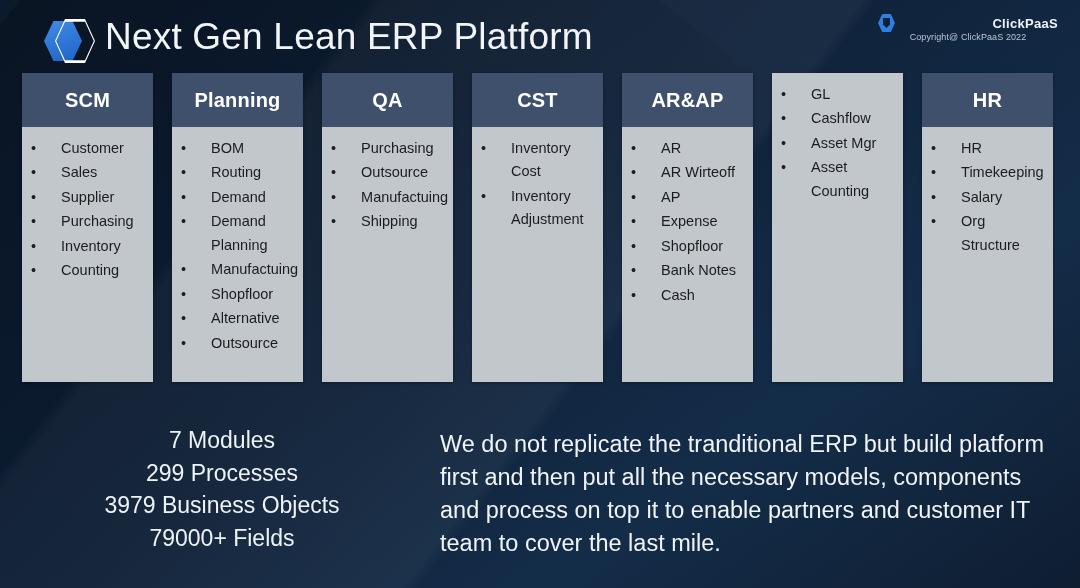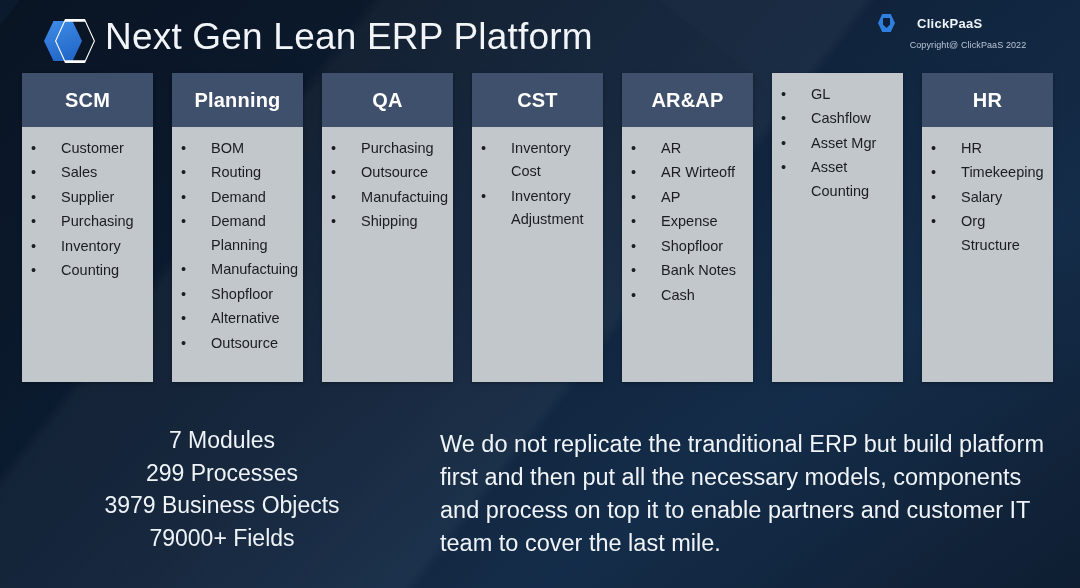--- a/index.html
+++ b/index.html
@@ -40,32 +40,32 @@
     background:#ffffff;
     clip-path:polygon(25% 0%, 75% 0%, 100% 50%, 75% 100%, 25% 100%, 0% 50%,
                       25% 0%, 25% 6%, 3% 50%, 25% 94%, 75% 94%, 97% 50%, 75% 6%, 25% 6%);
   }
   .title {
     position:absolute; left:105px; top:16px;
     font-size:37px; font-weight:400; color:#f2f5f8; letter-spacing:.2px;
     white-space:nowrap;
   }
   .brand { position:absolute; right:22px; top:14px; text-align:center; width:180px; }
-  .brand-row { display:flex; align-items:center; justify-content:flex-start; gap:22px; }
+  .brand-row { display:flex; align-items:center; justify-content:space-between; gap:22px; }
   .brand-mark { width:17px; height:18px; position:relative; flex:none; }
   .brand-mark i {
     position:absolute; inset:0; background:#2f7fe0;
     clip-path:polygon(25% 0%, 75% 0%, 100% 50%, 75% 100%, 25% 100%, 0% 50%);
   }
   .brand-mark b {
     position:absolute; left:5px; top:4px; width:7px; height:10px; background:#0d2039;
     clip-path:polygon(0% 0%, 100% 0%, 100% 65%, 50% 100%, 0% 65%);
   }
   .brand-name { font-size:13px; font-weight:700; color:#eef3f8; letter-spacing:.3px; }
-  .brand-copy { font-size:9px; color:#b9c6d6; margin-top:8px; letter-spacing:.1px; }
+  .brand-copy { font-size:9px; color:#b9c6d6; margin-top:0; letter-spacing:.1px; }
 
   
   .cards {
     position:absolute; left:22px; top:73px; width:1037px; height:309px;
     display:flex; gap:19px;
   }
   .card {
     width:131px; flex:none; display:flex; flex-direction:column;
     box-shadow:0 1px 3px rgba(0,0,0,.35);
   }

